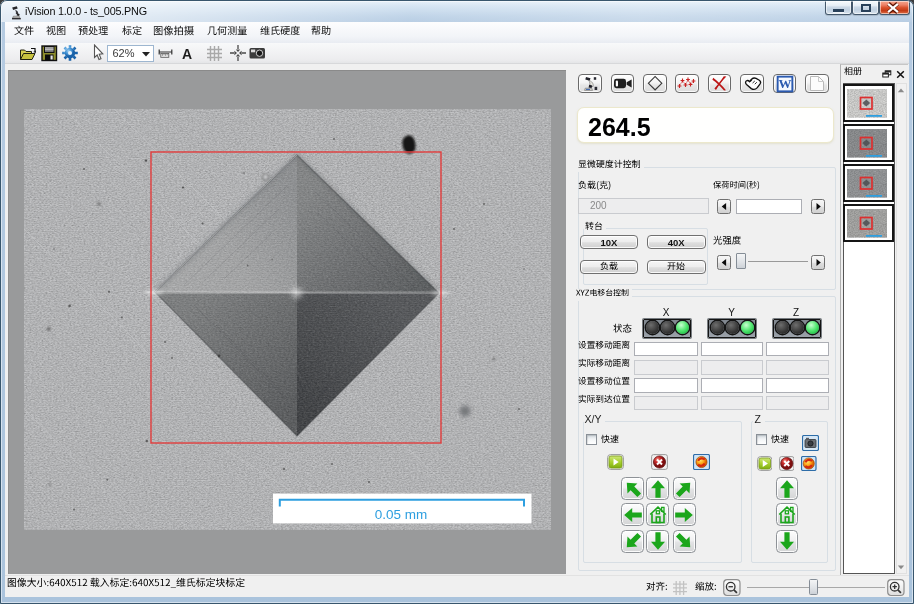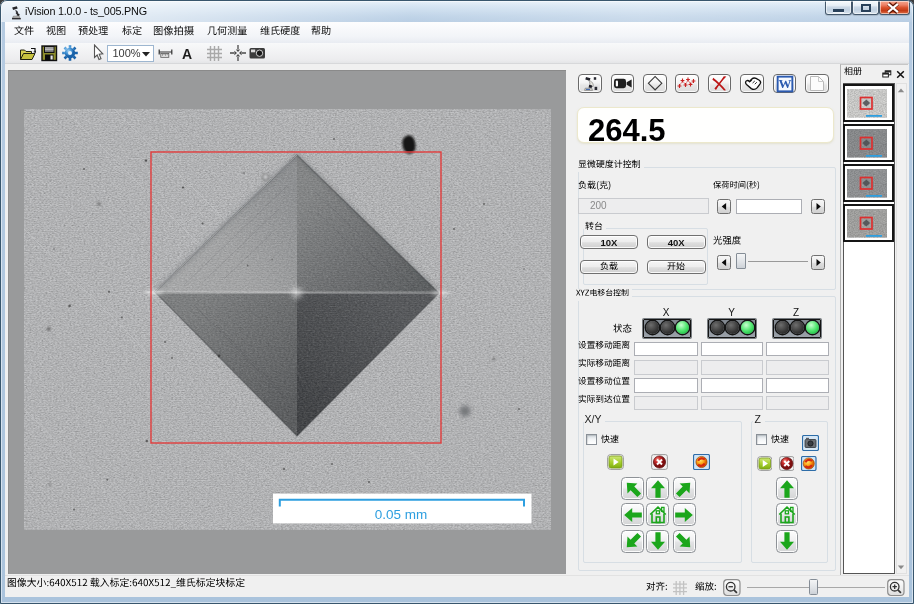--- a/index.html
+++ b/index.html
@@ -111,21 +111,21 @@
         <circle cx="9" cy="9" r="5.2"></circle>
 <g stroke="url(#gg)" stroke-width="2.6">
           <path d="M9 1.2 V4 M9 14 V16.8 M1.2 9 H4 M14 9 H16.8 M3.5 3.5 L5.5 5.5 M12.5 12.5 L14.5 14.5 M14.5 3.5 L12.5 5.5 M5.5 12.5 L3.5 14.5"></path>
         </g>
       </g>
 <circle cx="9" cy="9" r="2" fill="#eaf4fc"></circle>
 </svg>
 <svg class="ab" style="left:92px;top:44px" width="12" height="18">
 <path d="M2.5 1 L2.5 13.5 L5.2 11 L7 15.5 L9 14.6 L7.2 10.2 L10.8 9.8 Z" fill="#fff" stroke="#555" stroke-width="1.1"></path>
 </svg>
-<div class="ab" style="left:106.5px;top:45px;width:47.5px;height:17px;background:#fff;border:1px solid #9db6d0;font-size:11px;color:#3a3a3a;line-height:15px;padding-left:5px">100%</div>
+<div class="ab" style="left:106.5px;top:45px;width:47.5px;height:17px;background:#fff;border:1px solid #9db6d0;font-size:11px;color:#3a3a3a;line-height:15px;padding-left:5px">62%</div>
 <svg class="ab" style="left:141px;top:51px" width="10" height="6">
       <path d="M1 1 L5 5.4 L9 1 Z" fill="#222"></path>
     </svg>
 <svg class="ab" style="left:158px;top:48px" width="15" height="11">
 <path d="M1.2 1.5 V6.5 M13.8 1.5 V6.5 M1.2 4 H13.8" stroke="#333" stroke-width="1.2" fill="none"></path>
 <rect x="2.8" y="5.5" width="8" height="3.8" fill="#e8e8e8" stroke="#555" stroke-width=".8"></rect>
 <path d="M4.4 6 v1.8 M6 6 v1.2 M7.6 6 v1.8 M9.2 6 v1.2" stroke="#666" stroke-width=".7"></path>
 </svg>
 <div class="ab" style="left:182px;top:46px;font-size:14px;font-weight:bold;color:#1c1c1c">A</div>
 <svg class="ab" style="left:206px;top:45px" width="17" height="17">
@@ -368,21 +368,21 @@
 <svg class="ab" style="left:775.8px;top:74.7px" width="18" height="18">
 <rect x=".7" y=".7" width="16.6" height="16.6" fill="#2b5ab0"></rect>
 <rect x="2.6" y="2.6" width="12.8" height="12.8" fill="#f4f8ff"></rect>
 <text x="9" y="13.4" font-size="13" font-weight="bold" fill="#2b5ab0" text-anchor="middle" font-family="Liberation Serif,serif">W</text>
     </svg>
 <svg class="ab" style="left:809.2px;top:75px" width="16" height="17">
 <path d="M1.5 1.5 H9.5 L14.5 6.5 V15.5 H1.5 Z" fill="#fcfcfc" stroke="#b9b9b9" stroke-width="1"></path>
 <path d="M9.5 1.5 V6.5 H14.5" fill="none" stroke="#c9c9c9" stroke-width="1"></path>
     </svg>
 <div class="ab" style="left:577px;top:107px;width:257px;height:36px;background:#fffffe;border:1px solid #ece8cc;border-radius:7px;box-shadow:0 1px 2px rgba(200,195,150,.35)"></div>
-<div class="ab" style="left:588px;top:113px;font-size:31px;font-weight:bold;color:#000">264.5</div>
+<div class="ab" style="left:588px;top:113px;font-size:25px;font-weight:bold;color:#000">264.5</div>
 <div class="ab gbox" style="left:578px;top:167px;width:258px;height:123px"></div>
 <div class="ab glabel" style="left:576px;top:160px;width:68px;height:12px"></div>
 <svg class="ab" style="left:578px;top:158.3px" width="64" height="14">
       <path transform="translate(0,9.3)" d="M2.2 -5.1H6.8V-4.2H2.2ZM2.2 -6.5H6.8V-5.6H2.2ZM1.5 -7.1V-3.6H7.4V-7.1ZM7.3 -3C7 -2.4 6.5 -1.6 6.1 -1.1L6.6 -0.9C7 -1.3 7.5 -2.1 7.9 -2.7ZM1.1 -2.7C1.5 -2.1 1.9 -1.3 2.1 -0.8L2.7 -1.1C2.5 -1.6 2 -2.3 1.6 -2.9ZM5.1 -3.3V-0.3H3.8V-3.3H3.1V-0.3H0.4V0.3H8.6V-0.3H5.7V-3.3Z M10.7 -7.5C10.4 -6.9 9.8 -6.2 9.2 -5.7C9.3 -5.6 9.5 -5.4 9.5 -5.2C10.2 -5.8 10.9 -6.6 11.3 -7.3ZM11.9 -2.8V-1.8C11.9 -1.2 11.8 -0.4 11.2 0.2C11.3 0.3 11.6 0.6 11.6 0.7C12.3 -0 12.4 -1 12.4 -1.8V-2.3H13.6V-1.3C13.6 -0.9 13.5 -0.8 13.4 -0.7C13.5 -0.6 13.6 -0.3 13.6 -0.1C13.7 -0.3 13.9 -0.5 15 -1.2C15 -1.3 14.9 -1.5 14.8 -1.7L14.2 -1.3V-2.8ZM15.5 -5.1H16.6C16.5 -4 16.3 -3 16 -2.2C15.7 -3 15.6 -3.8 15.4 -4.7ZM11.5 -4V-3.4H14.5V-3.5C14.6 -3.4 14.7 -3.2 14.8 -3.1C14.9 -3.3 15 -3.5 15.1 -3.7C15.2 -2.9 15.4 -2.2 15.7 -1.5C15.3 -0.8 14.7 -0.2 14 0.2C14.2 0.4 14.4 0.6 14.4 0.7C15.1 0.3 15.6 -0.2 15.9 -0.8C16.3 -0.2 16.7 0.3 17.2 0.7C17.3 0.5 17.5 0.3 17.6 0.2C17 -0.2 16.6 -0.8 16.3 -1.5C16.8 -2.4 17 -3.6 17.2 -5.1H17.5V-5.7H15.7C15.8 -6.2 15.9 -6.8 15.9 -7.4L15.3 -7.5C15.2 -6.1 14.9 -4.8 14.5 -3.8V-4ZM11.6 -6.8V-4.6H14.4V-6.8H14V-5.2H13.3V-7.5H12.8V-5.2H12.1V-6.8ZM10.9 -5.7C10.5 -4.8 9.8 -3.8 9.1 -3.2C9.2 -3 9.4 -2.7 9.5 -2.6C9.7 -2.9 10 -3.2 10.3 -3.5V0.7H10.9V-4.4C11.1 -4.8 11.3 -5.1 11.5 -5.5Z M21.7 -5.7V-2.3H23.5C23.5 -1.8 23.4 -1.4 23.1 -1C22.8 -1.3 22.5 -1.6 22.3 -2L21.7 -1.9C22 -1.4 22.3 -0.9 22.7 -0.6C22.3 -0.3 21.8 0 21.1 0.2C21.2 0.3 21.4 0.6 21.5 0.7C22.2 0.5 22.8 0.2 23.2 -0.2C23.9 0.3 24.9 0.6 26.1 0.7C26.2 0.6 26.4 0.3 26.5 0.2C25.3 0 24.3 -0.2 23.6 -0.7C23.9 -1.2 24.1 -1.7 24.2 -2.3H26.2V-5.7H24.2V-6.5H26.4V-7.1H21.5V-6.5H23.6V-5.7ZM22.3 -3.7H23.6V-3.3L23.6 -2.8H22.3ZM24.2 -2.8 24.2 -3.3V-3.7H25.6V-2.8ZM22.3 -5.1H23.6V-4.2H22.3ZM24.2 -5.1H25.6V-4.2H24.2ZM18.3 -7V-6.4H19.5C19.2 -5.1 18.8 -3.8 18.2 -2.9C18.3 -2.8 18.4 -2.4 18.5 -2.2C18.6 -2.4 18.8 -2.7 18.9 -2.9V0.3H19.5V-0.4H21.3V-4.3H19.5C19.8 -5 20 -5.7 20.1 -6.4H21.3V-7ZM19.5 -3.7H20.7V-1H19.5Z M30.3 -5.8V-5H28.8V-4.4H30.3V-2.9H33.7V-4.4H35.2V-5H33.7V-5.8H33.1V-5H30.9V-5.8ZM33.1 -4.4V-3.5H30.9V-4.4ZM33.6 -1.8C33.2 -1.3 32.6 -1 32 -0.7C31.4 -1 30.8 -1.4 30.5 -1.8ZM29 -2.4V-1.8H30.1L29.8 -1.7C30.2 -1.2 30.7 -0.8 31.3 -0.4C30.4 -0.2 29.5 0 28.5 0.1C28.6 0.2 28.8 0.5 28.8 0.7C29.9 0.5 31 0.3 32 -0.1C32.9 0.3 33.9 0.6 35 0.7C35.1 0.5 35.3 0.3 35.4 0.1C34.4 0 33.5 -0.1 32.7 -0.4C33.5 -0.8 34.2 -1.4 34.6 -2.2L34.2 -2.4L34 -2.4ZM31 -7.4C31.2 -7.2 31.3 -6.9 31.4 -6.6H27.9V-4.2C27.9 -2.9 27.9 -0.9 27.2 0.4C27.3 0.5 27.6 0.6 27.7 0.7C28.5 -0.7 28.6 -2.8 28.6 -4.2V-6H35.3V-6.6H32.2C32.1 -6.9 31.9 -7.3 31.7 -7.6Z M37 -6.9C37.5 -6.5 38.1 -5.9 38.4 -5.5L38.9 -6C38.5 -6.4 37.9 -7 37.4 -7.4ZM36.2 -4.7V-4H37.6V-0.8C37.6 -0.4 37.3 -0.2 37.1 -0.1C37.3 0.1 37.4 0.4 37.5 0.5C37.7 0.4 37.9 0.2 39.6 -1C39.5 -1.2 39.4 -1.4 39.4 -1.6L38.3 -0.9V-4.7ZM41.4 -7.5V-4.5H39.1V-3.9H41.4V0.7H42.1V-3.9H44.3V-4.5H42.1V-7.5Z M50.9 -4.9C51.5 -4.4 52.2 -3.7 52.6 -3.3L53 -3.7C52.6 -4.1 51.9 -4.8 51.3 -5.3ZM49.7 -5.3C49.3 -4.7 48.6 -4.1 48 -3.7C48.1 -3.6 48.3 -3.3 48.4 -3.2C49.1 -3.7 49.8 -4.4 50.3 -5.1ZM46.2 -7.5V-5.8H45.1V-5.1H46.2V-3C45.7 -2.9 45.3 -2.7 45 -2.6L45.1 -2L46.2 -2.3V-0.1C46.2 -0 46.1 0 46 0C45.9 0 45.6 0 45.2 0C45.3 0.2 45.3 0.5 45.4 0.6C45.9 0.6 46.3 0.6 46.5 0.5C46.7 0.4 46.8 0.2 46.8 -0.1V-2.6L47.8 -2.9L47.7 -3.5L46.8 -3.2V-5.1H47.7V-5.8H46.8V-7.5ZM47.7 -0.2V0.4H53.3V-0.2H50.9V-2.4H52.7V-3H48.4V-2.4H50.2V-0.2ZM50 -7.4C50.1 -7.1 50.2 -6.7 50.3 -6.4H48V-4.9H48.6V-5.8H52.6V-5H53.2V-6.4H51.1C51 -6.7 50.8 -7.2 50.6 -7.5Z M59.7 -6.7V-1.7H60.3V-6.7ZM61.3 -7.4V-0.2C61.3 -0.1 61.2 -0 61.1 -0C60.9 -0 60.4 -0 59.9 -0C60 0.2 60.1 0.5 60.1 0.7C60.8 0.7 61.3 0.7 61.6 0.6C61.8 0.4 61.9 0.2 61.9 -0.2V-7.4ZM54.9 -7.3C54.7 -6.4 54.4 -5.5 54 -4.9C54.2 -4.9 54.5 -4.8 54.6 -4.7C54.8 -4.9 54.9 -5.3 55.1 -5.6H56.2V-4.7H54V-4H56.2V-3.1H54.5V-0H55.1V-2.5H56.2V0.7H56.9V-2.5H58.1V-0.7C58.1 -0.6 58.1 -0.6 58 -0.6C57.9 -0.6 57.6 -0.6 57.2 -0.6C57.3 -0.4 57.4 -0.2 57.4 0C57.9 0 58.2 0 58.4 -0.1C58.7 -0.2 58.7 -0.4 58.7 -0.7V-3.1H56.9V-4H59V-4.7H56.9V-5.6H58.7V-6.2H56.9V-7.5H56.2V-6.2H55.3C55.4 -6.5 55.5 -6.8 55.5 -7.2Z" fill="#000"></path>
     </svg>
 <svg class="ab" style="left:578.3px;top:178.9px" width="35" height="15">
       <path transform="translate(0,9.4)" d="M4.7 -0.8C5.9 -0.3 7.1 0.3 7.8 0.7L8.3 0.3C7.5 -0.2 6.3 -0.8 5.1 -1.3ZM4.3 -3.7C4.1 -1.5 3.7 -0.4 0.6 0.1C0.7 0.3 0.8 0.5 0.9 0.7C4.3 0.1 4.8 -1.2 5 -3.7ZM3.1 -6.2H5.4C5.2 -5.8 4.9 -5.4 4.6 -5H2C2.4 -5.4 2.8 -5.8 3.1 -6.2ZM3.1 -7.6C2.7 -6.6 1.8 -5.4 0.5 -4.6C0.7 -4.5 0.9 -4.3 1 -4.1C1.3 -4.3 1.5 -4.5 1.8 -4.8V-1.1H2.5V-4.4H6.7V-1.1H7.4V-5H5.4C5.8 -5.5 6.1 -6 6.4 -6.5L5.9 -6.8L5.8 -6.8H3.5C3.6 -7 3.8 -7.2 3.9 -7.4Z M15.7 -7.1C16.1 -6.7 16.6 -6.2 16.8 -5.9L17.3 -6.3C17.1 -6.6 16.6 -7.1 16.2 -7.4ZM16.6 -4.5C16.4 -3.7 16 -2.8 15.6 -2.1C15.4 -2.9 15.3 -3.9 15.3 -5H17.6V-5.5H15.2C15.2 -6.2 15.2 -6.9 15.2 -7.6H14.5C14.5 -6.9 14.5 -6.2 14.6 -5.5H12.4V-6.3H14V-6.9H12.4V-7.6H11.7V-6.9H10V-6.3H11.7V-5.5H9.5V-5H14.6C14.7 -3.6 14.9 -2.3 15.1 -1.3C14.7 -0.7 14.2 -0.1 13.6 0.3C13.8 0.4 14 0.6 14.1 0.7C14.6 0.4 15 -0.1 15.4 -0.6C15.7 0.2 16.2 0.7 16.8 0.7C17.4 0.7 17.6 0.2 17.7 -1.1C17.6 -1.2 17.3 -1.3 17.2 -1.5C17.1 -0.4 17 -0 16.8 -0C16.4 -0 16.1 -0.5 15.8 -1.2C16.4 -2.2 16.9 -3.2 17.2 -4.3ZM9.6 -0.8 9.7 -0.2 12 -0.4V0.7H12.7V-0.5L14.3 -0.7V-1.2L12.7 -1.1V-1.9H14.1V-2.5H12.7V-3.3H12V-2.5H10.8C11 -2.8 11.2 -3.2 11.4 -3.5H14.3V-4.1H11.6C11.7 -4.3 11.8 -4.6 11.9 -4.8L11.3 -5C11.2 -4.7 11.1 -4.4 10.9 -4.1H9.7V-3.5H10.7C10.5 -3.2 10.4 -3 10.3 -2.9C10.2 -2.6 10.1 -2.5 9.9 -2.4C10 -2.3 10.1 -1.9 10.1 -1.8C10.2 -1.9 10.5 -1.9 10.9 -1.9H12V-1Z M20.2 1.8 20.7 1.5C19.9 0.3 19.6 -1.3 19.6 -2.8C19.6 -4.3 19.9 -5.9 20.7 -7.2L20.2 -7.4C19.4 -6 18.9 -4.6 18.9 -2.8C18.9 -1 19.4 0.4 20.2 1.8Z M23.4 -4.4H27.9V-3H23.4ZM25.3 -7.6V-6.7H21.7V-6.1H25.3V-5H22.7V-2.4H24.2C24 -1.1 23.5 -0.3 21.5 0.1C21.6 0.3 21.8 0.6 21.9 0.7C24.1 0.2 24.7 -0.8 24.9 -2.4H26.2V-0.3C26.2 0.4 26.4 0.6 27.3 0.6C27.5 0.6 28.5 0.6 28.7 0.6C29.5 0.6 29.7 0.3 29.8 -1.1C29.6 -1.1 29.3 -1.2 29.1 -1.3C29.1 -0.2 29 -0 28.7 -0C28.4 -0 27.6 -0 27.4 -0C27 -0 26.9 -0.1 26.9 -0.3V-2.4H28.6V-5H25.9V-6.1H29.5V-6.7H25.9V-7.6Z M31 1.8C31.9 0.4 32.4 -1 32.4 -2.8C32.4 -4.6 31.9 -6 31 -7.4L30.5 -7.2C31.3 -5.9 31.7 -4.3 31.7 -2.8C31.7 -1.3 31.3 0.3 30.5 1.5Z" fill="#000"></path>
     </svg>
 <div class="ab inpd" style="left:578px;top:198px;width:131px;height:15.5px;color:#8a8a8a;font-size:10px;line-height:14px;padding-left:11px">200</div>
 <svg class="ab" style="left:712.6px;top:178.9px" width="48" height="14">

